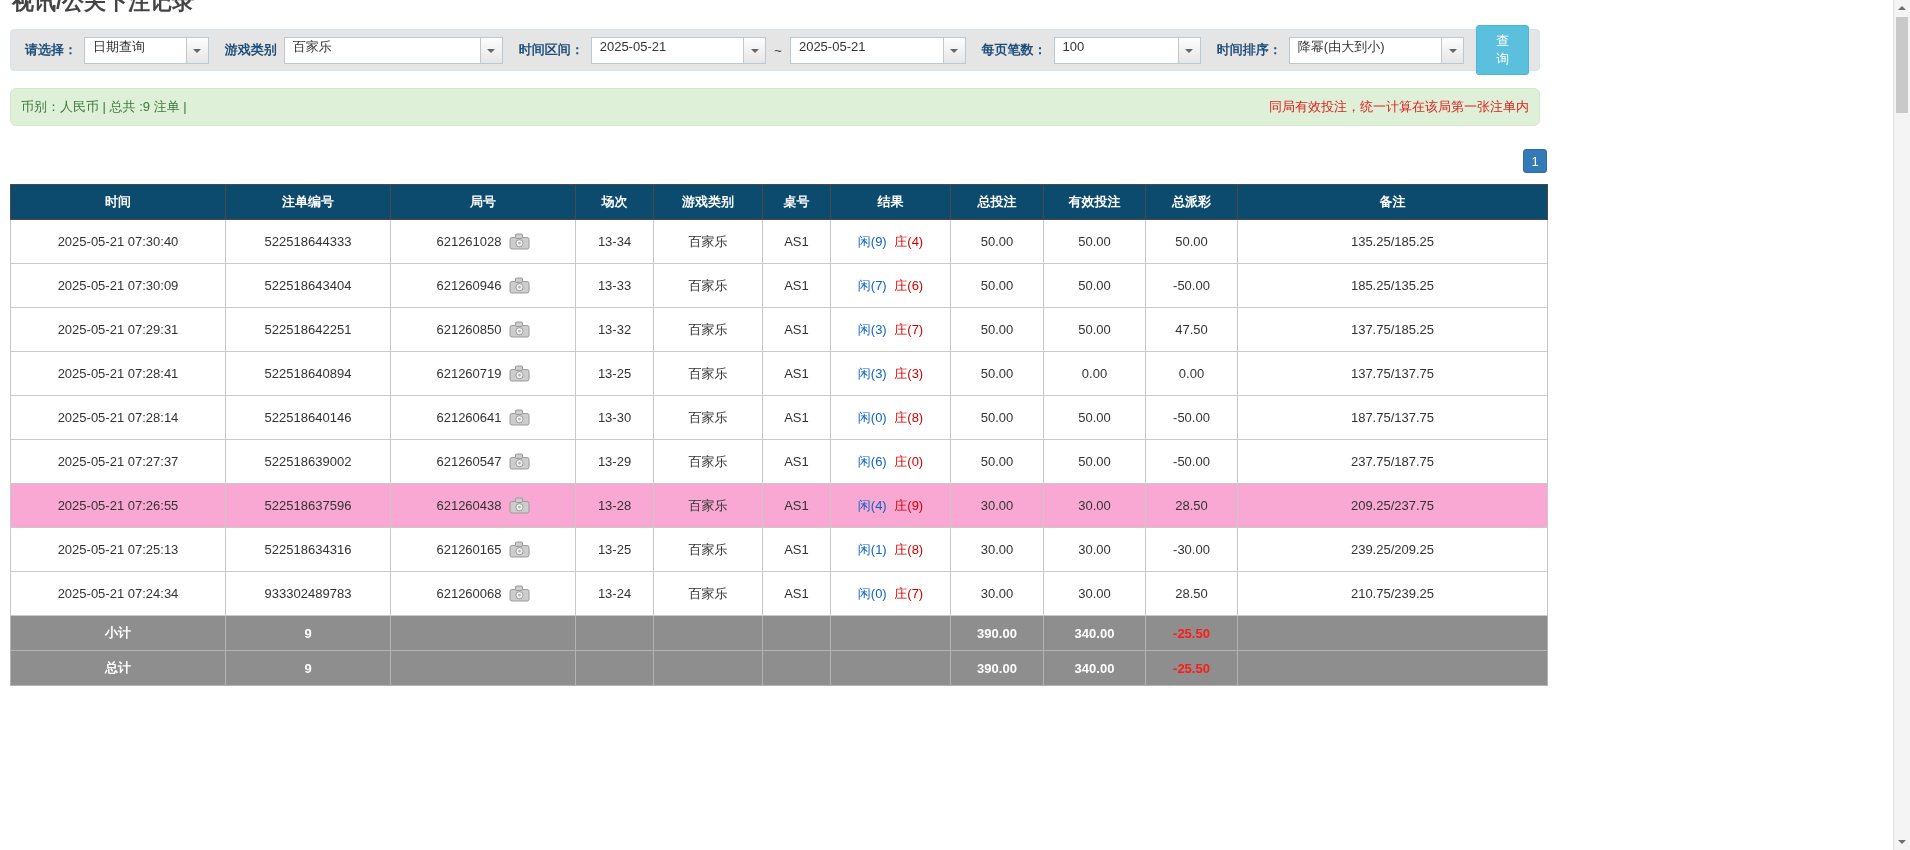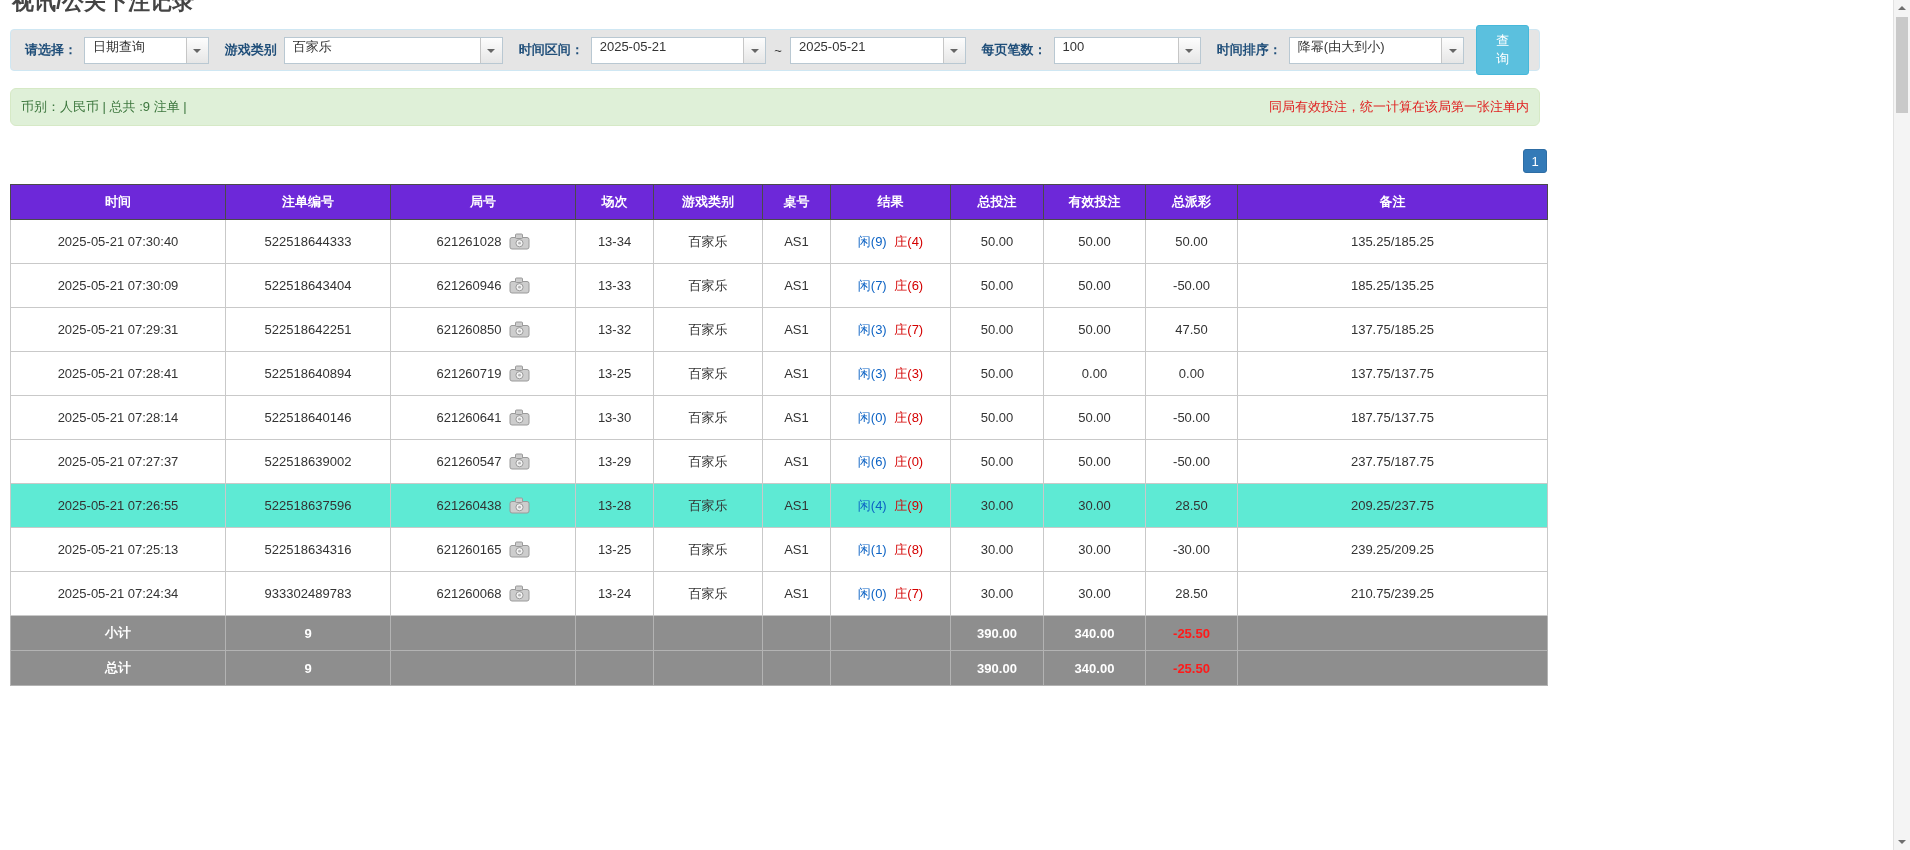--- a/index.html
+++ b/index.html
@@ -60,28 +60,28 @@
   .pagination-row { display: flex; justify-content: flex-end; width: 1537px; margin: 23px 0 11px; }
   .page-btn {
     min-width: 24px; height: 24px; background: #337ab7; color: #fff;
     border: 1px solid #2e6da4; font-size: 13px; display: flex;
     align-items: center; justify-content: center; border-radius: 3px; cursor: pointer;
   }
 
   
   table.bet-table { width: 1537px; border-collapse: collapse; table-layout: fixed; font-size: 13px; }
   .bet-table th {
-    background: #6d28d9; color: #fff; border: 1px solid #4a4a4a;
+    background: #0c4a6e; color: #fff; border: 1px solid #4a4a4a;
     padding: 8px 9px; font-weight: bold; text-align: center;
   }
   .bet-table tbody td {
     border: 1px solid #c9c9c9; padding: 13px 4px; text-align: center;
     color: #333; background: #fff; line-height: 17px; overflow: hidden; white-space: nowrap;
   }
-  tr.highlight td { background: #5eead4; }
+  tr.highlight td { background: #f9a8d4; }
   td.betlink { color: #337ab7; cursor: pointer; }
   .res-player { color: #0b62c4; }
   .res-banker { color: #d40000; margin-left: 4px; }
   td.neg, tfoot td.neg { color: #e00000; }
   .round-wrap { display: inline-flex; align-items: flex-end; }
   .cam { display: inline-flex; margin-left: 7px; cursor: pointer; }
   tfoot td {
     background: #8e8e8e; color: #fff; border: 1px solid #b3b3b3;
     padding: 8px 4px; text-align: center; font-weight: bold;
   }

